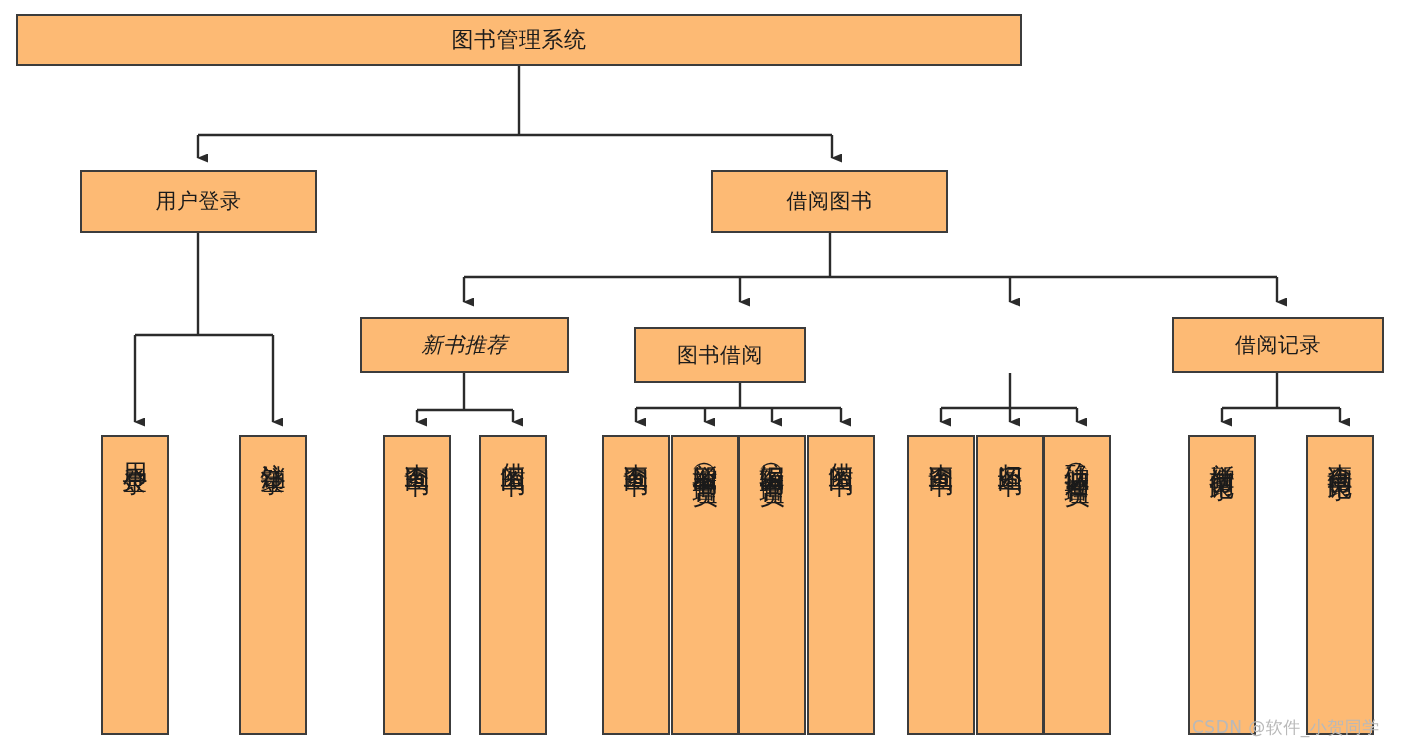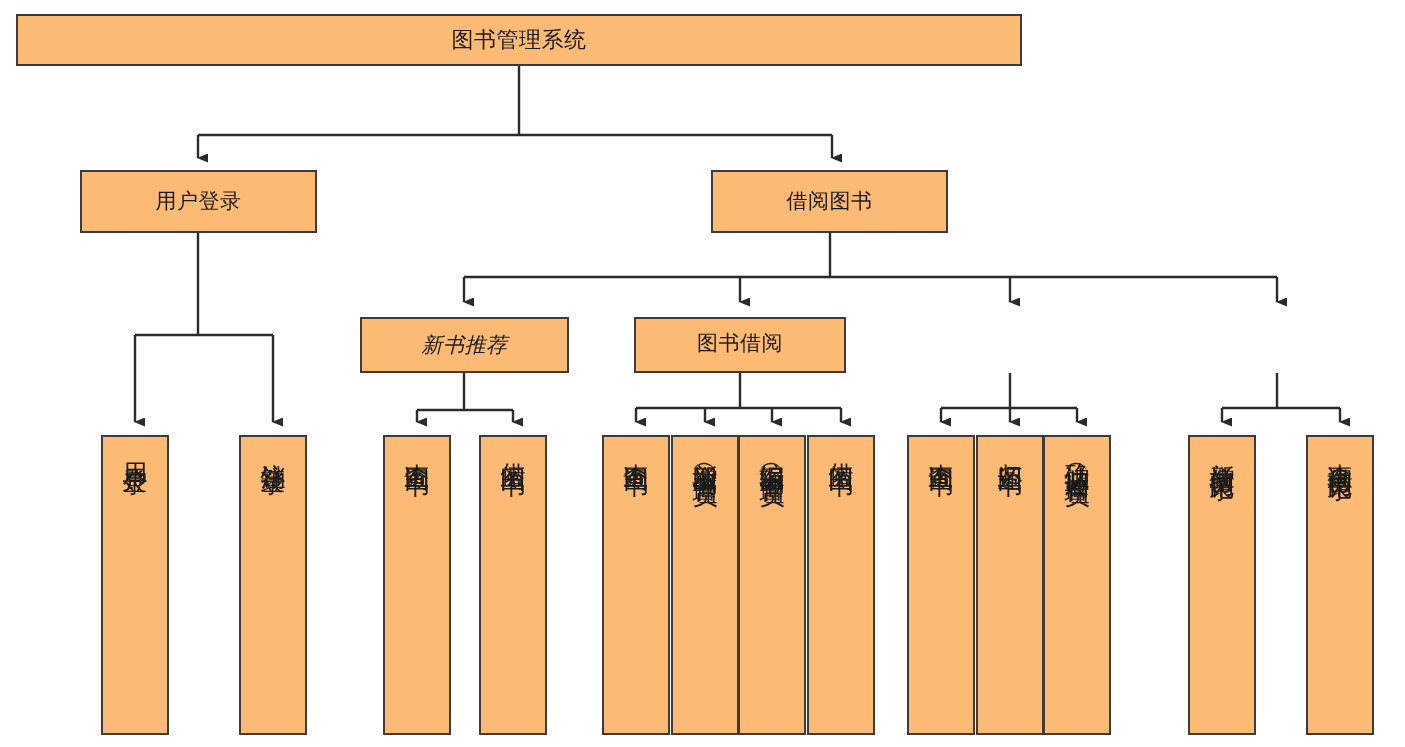--- a/index.html
+++ b/index.html
@@ -136,25 +136,28 @@
   </div>
 
   <div class="node horiz" style="left:711px; top:170px; width:237px; height:63px;">
     <span class="label">借阅图书</span>
   </div>
 
   <div class="node horiz" style="left:360px; top:317px; width:209px; height:56px;font-style:italic;">
     <span class="label">新书推荐</span>
   </div>
 
-  <div class="node horiz" style="left:634px; top:317px; width:212px; height:56px;font-family:Liberation Mono, monospace;">
+  <div class="node horiz" style="left:634px; top:327px; width:172px; height:56px;">
     <span class="label">图书借阅</span>
   </div>
 
 
+  <div class="node horiz" style="left:1172px; top:317px; width:212px; height:56px;">
+    <span class="label">借阅记录</span>
+  </div>
 
   <div class="node vert" style="left:101px; top:435px; width:68px; height:300px;">
     <span class="label">用户登录</span>
   </div>
 
   <div class="node vert" style="left:239px; top:435px; width:68px; height:300px;">
     <span class="label">注销登录</span>
   </div>
 
   <div class="node vert" style="left:383px; top:435px; width:68px; height:300px;">
@@ -194,14 +197,15 @@
   </div>
 
   <div class="node vert" style="left:1188px; top:435px; width:68px; height:300px;">
     <span class="label">新增借阅记录</span>
   </div>
 
   <div class="node vert" style="left:1306px; top:435px; width:68px; height:300px;">
     <span class="label">查询借阅记录</span>
   </div>
 
+  <div class="watermark" style="left:1192px; top:716px;">CSDN @软件_小贺同学</div>
 
 </div>
 
 </body></html>

